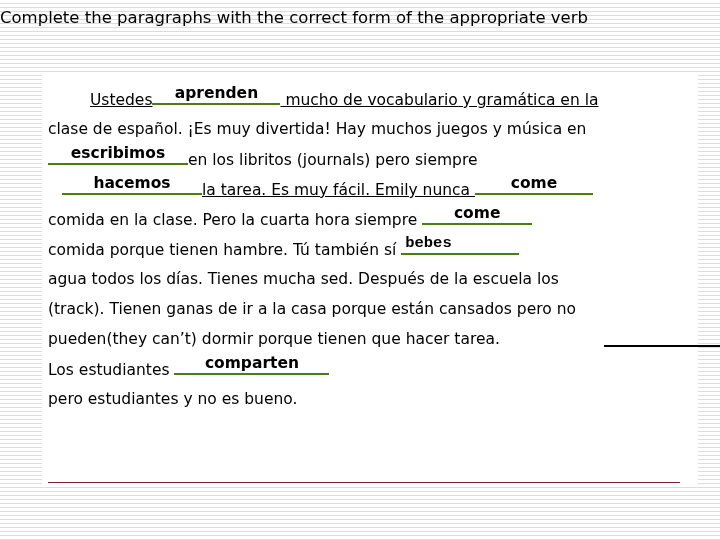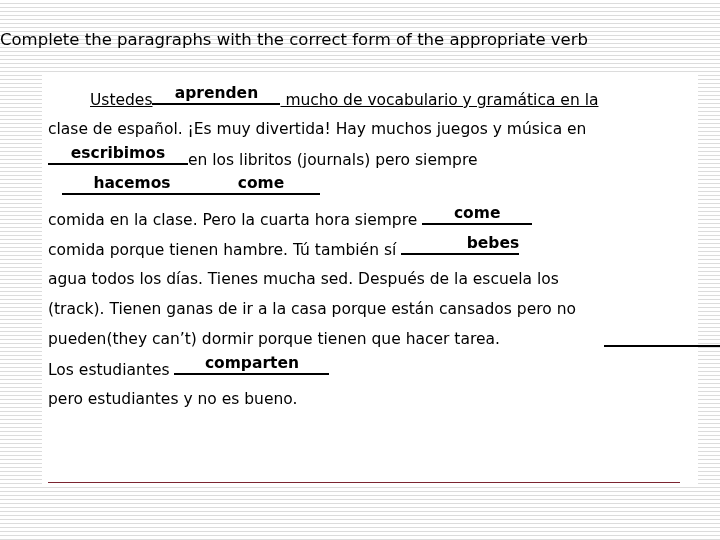--- a/index.html
+++ b/index.html
@@ -27,25 +27,24 @@
       #ffffff 3px,
       #dcdcdc 3px,
       #dcdcdc 4px
     );
   }
 
   
   #title-band {
     position: absolute;
     left: 0;
-    top: 20px;
+    top: 8px;
     width: 588px;
     height: 38px;
     display: flex;
-    align-items: center;
     justify-content: center;
   }
   #title-text {
     font-size: 16.5px;
     color: #000000;
     white-space: nowrap;
     letter-spacing: 0px;
     background: transparent;
   }
 
@@ -82,36 +81,36 @@
     height: 30px;
     white-space: nowrap;
   }
   .ln.indent { padding-left: 42px; text-decoration: underline; }
 
   
   .blank {
     position: relative;
     display: inline-block;
     vertical-align: baseline;
-    border-bottom: 2px solid #000000;
+    border-bottom: 2px solid #4d7c0f;
     height: 19px;
   }
   .blank .answer {
     position: absolute;
     left: 0;
     right: 0;
     bottom: 1px;
     text-align: center;
     font-weight: bold;
     font-size: 15.5px;
     line-height: 17px;
     color: #000000;
     white-space: nowrap;
   }
-  .blank .answer.left   { text-align: right;  padding-left: 4px; }
+  .blank .answer.left   { text-align: left;  padding-left: 4px; font-family: Liberation Mono, monospace; }
 
   
   .b-aprenden   { width: 128px; }
   .b-escribimos { width: 140px; }
   .b-hacemos    { width: 140px; }
   .b-come1      { width: 118px; }
   .b-come2      { width: 110px; }
   .b-bebes      { width: 118px; }
   .b-corren     { width: 132px; }
   .b-comparten  { width: 155px; }
@@ -156,21 +155,21 @@
       <div class="ln">
         <span>clase de español. ¡Es muy divertida! Hay muchos juegos y música en</span>
       </div>
 
 
       <div class="ln">
         <span class="blank b-escribimos"><span class="answer">escribimos</span></span><span>en los libritos (journals) pero siempre</span>
       </div>
 
       <div class="ln indent" style="padding-left:0px;">
-        <span class="blank b-hacemos" style="margin-left:14px;"><span class="answer">hacemos</span></span><span class="blank b-come1"><span class="answer">come</span></span>
+        <span class="blank b-hacemos" style="margin-left:14px;"><span class="answer">hacemos</span></span><span>la tarea. Es muy fácil.  Emily nunca </span><span class="blank b-come1"><span class="answer">come</span></span>
       </div>
 
       <div class="ln">
         <span>comida en la clase. Pero la cuarta hora siempre </span><span class="blank b-come2"><span class="answer">come</span></span>
       </div>
 
       <div class="ln">
         <span>comida porque tienen hambre.  Tú también sí </span><span class="blank b-bebes"><span class="answer left">bebes</span></span>
       </div>
 

